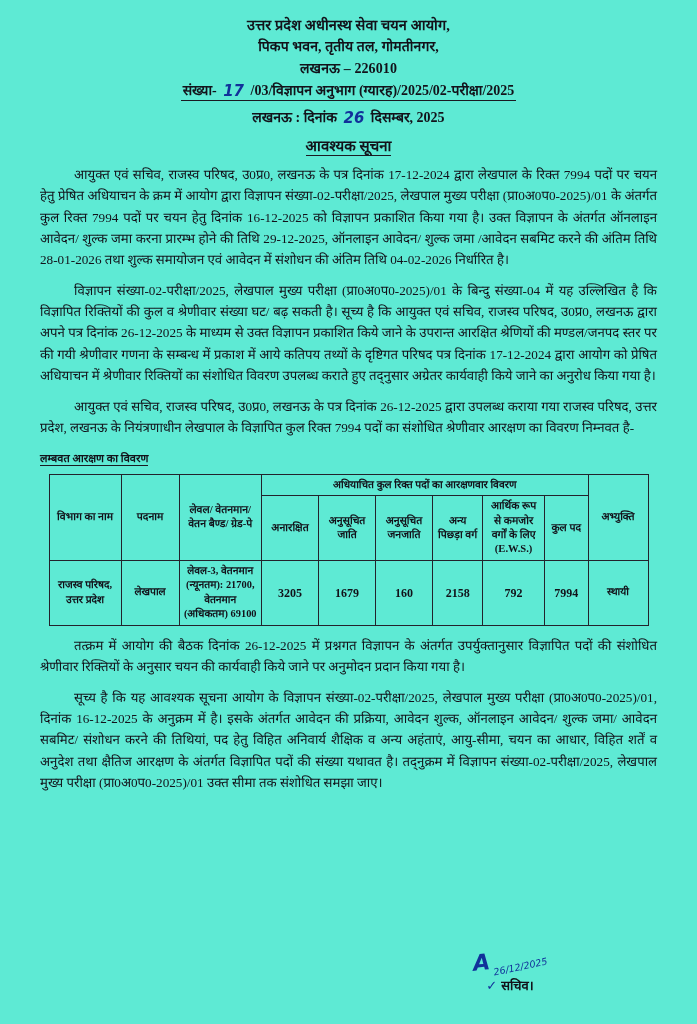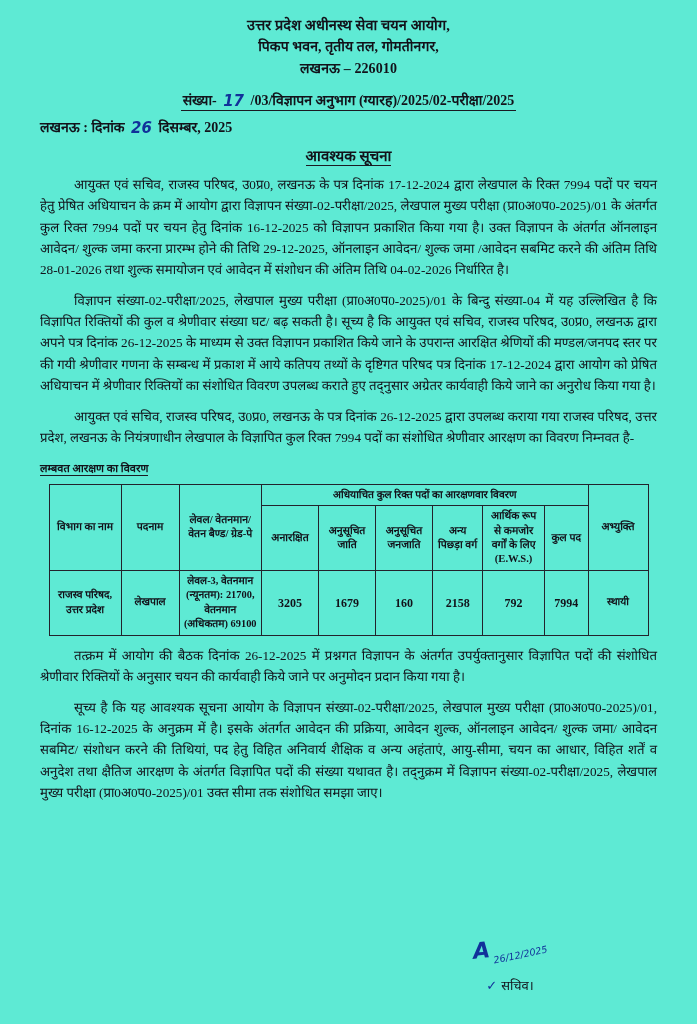--- a/index.html
+++ b/index.html
@@ -27,21 +27,21 @@
   .head-line {
     font-size: 14.5px;
     font-weight: bold;
     line-height: 1.55;
     letter-spacing: 0.1px;
   }
   .head-line.l2 { font-size: 14px; }
   .head-line.l3 { font-size: 14px; }
 
   .numline {
-    margin-top: 10px;
+    margin-top: 0;
     text-align: center;
     font-size: 14px;
     font-weight: bold;
   }
   .numline .under {
     border-bottom: 1.4px solid #1a1a22;
     padding: 0 2px 1px 2px;
     display: inline-block;
   }
   .hand {
@@ -49,20 +49,21 @@
     color: #11319a;
     font-size: 15px;
     font-weight: bold;
     font-style: italic;
     padding: 0 3px;
     position: relative;
     top: 1px;
   }
   .dateline {
     margin-top: 6px;
+    text-align: center;
     font-size: 14px;
     font-weight: bold;
   }
   .notice-title {
     margin-top: 9px;
     text-align: center;
     font-size: 15px;
     font-weight: bold;
   }
   .notice-title span {
@@ -142,22 +143,22 @@
     display: inline-block;
     margin-top: -4px;
   }
   .sig-name {
     font-size: 13px;
     font-weight: bold;
     margin-top: 6px;
   }
   .sig-desig {
     font-size: 13px;
-    font-weight: normal;
-    margin-top: 14px;
+    font-weight: bold;
+    margin-top: 2px;
   }
   .sig-desig .mark {
     font-family: "DejaVu Sans", sans-serif;
     color: #11319a;
     font-style: italic;
     font-size: 13px;
     margin-right: 4px;
   }
 </style>
 </head>

